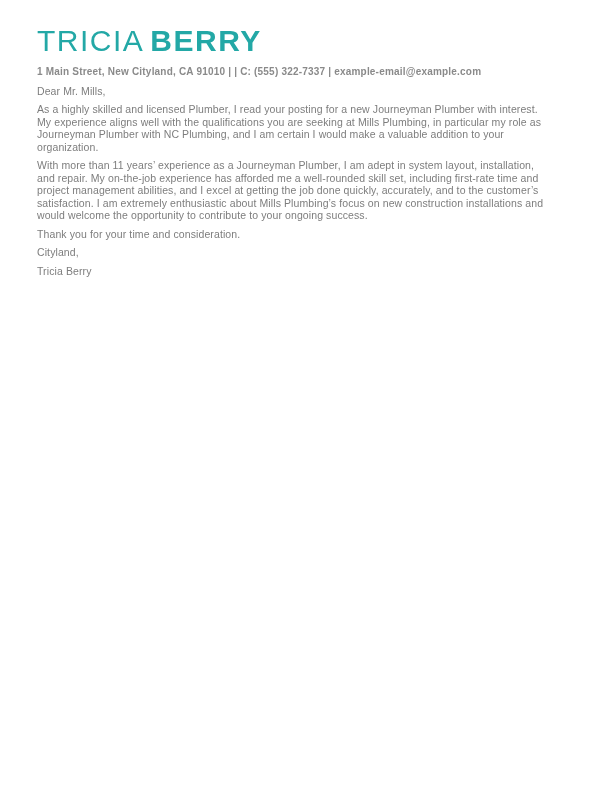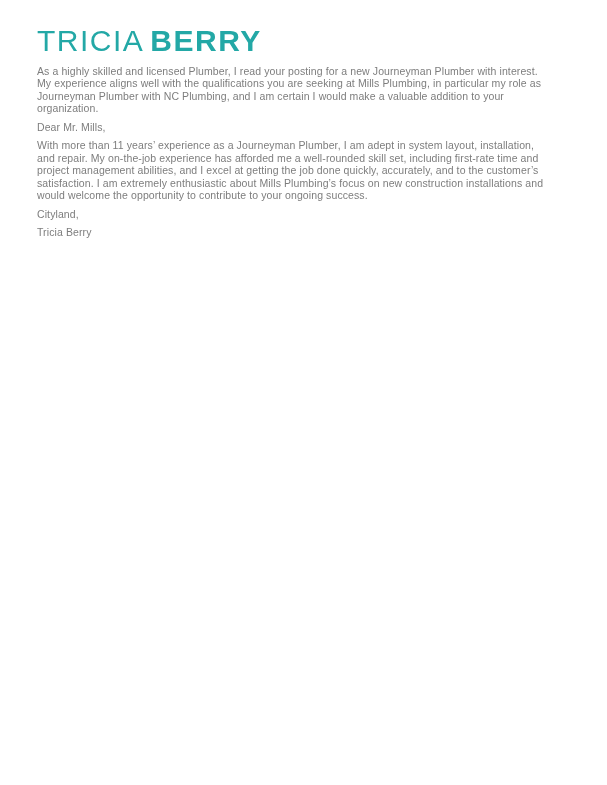--- a/index.html
+++ b/index.html
@@ -49,23 +49,25 @@
   .block + .block { margin-top: 6px; }
   .signature { margin-top: 20px; }
 </style>
 </head>
 <body>
 
 <div class="page">
 
   <header>
     <h1 class="name"><span class="first">TRICIA</span><span class="last">BERRY</span></h1>
+    <div class="contact">1 Main Street, New Cityland, CA 91010 | | C: (555) 322-7337 | example-email@example.com</div>
   </header>
 
   <main class="letter">
+    <p class="block greeting">Dear Mr. Mills,</p>
     <p class="block">As a highly skilled and licensed Plumber, I read your posting for a new Journeyman Plumber with interest. My experience aligns well with the qualifications you are seeking at Mills Plumbing, in particular my role as Journeyman Plumber with NC Plumbing, and I am certain I would make a valuable addition to your organization.</p>
-    <p class="block greeting">Dear Mr. Mills,</p>
     <p class="block">With more than 11 years’ experience as a Journeyman Plumber, I am adept in system layout, installation, and repair. My on-the-job experience has afforded me a well-rounded skill set, including first-rate time and project management abilities, and I excel at getting the job done quickly, accurately, and to the customer’s satisfaction. I am extremely enthusiastic about Mills Plumbing’s focus on new construction installations and would welcome the opportunity to contribute to your ongoing success.</p>
+    <p class="block">Thank you for your time and consideration.</p>
     <p class="block closing">Cityland,</p>
     <p class="block signature">Tricia Berry</p>
   </main>
 
 </div>
 
 </body></html>

